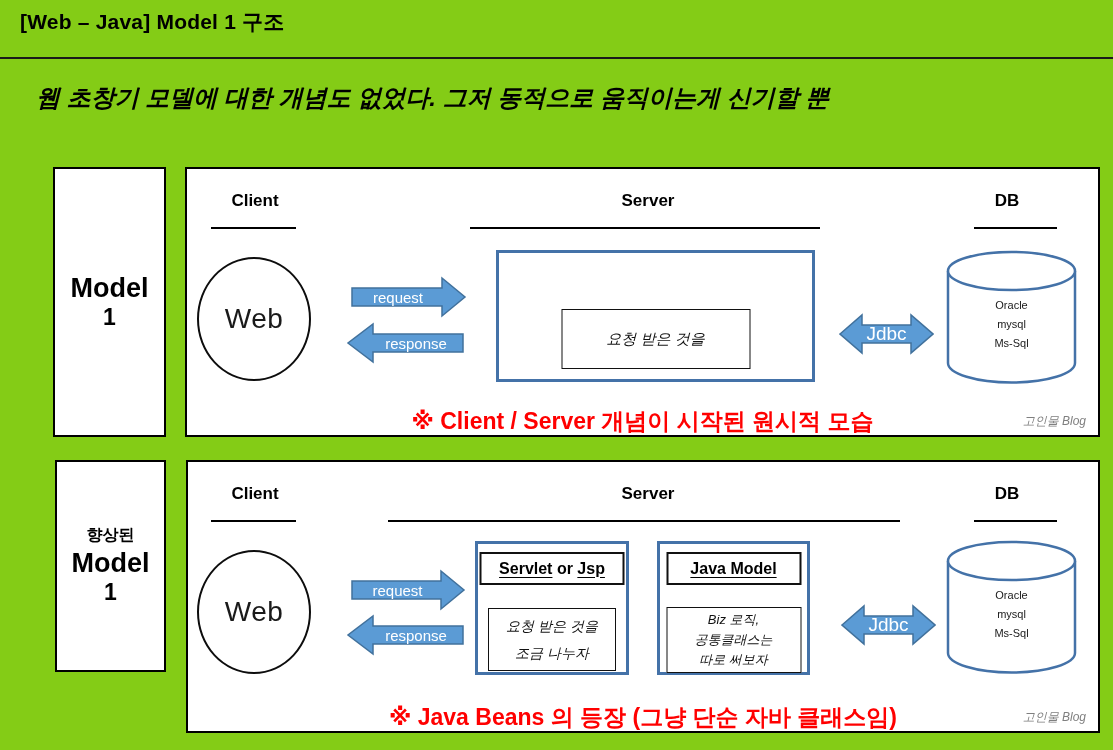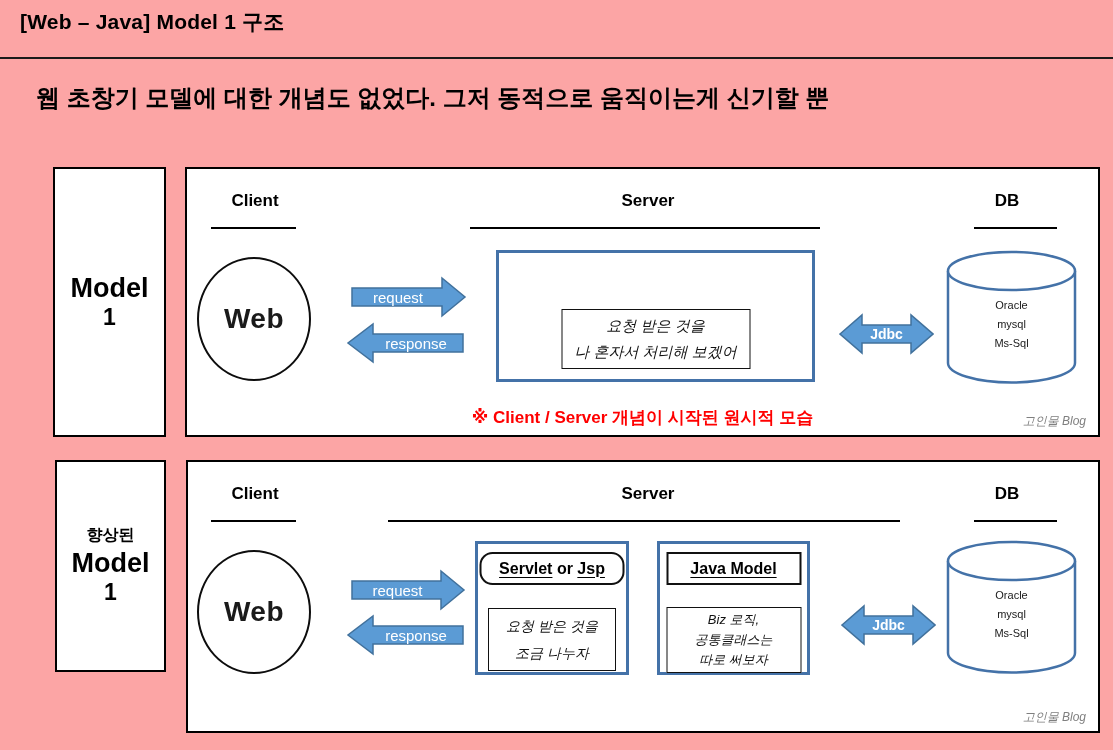--- a/index.html
+++ b/index.html
@@ -3,37 +3,37 @@
 <meta charset="utf-8">
 <style>
   * { margin: 0; padding: 0; box-sizing: border-box; }
   html, body { background: #ffffff; }
   body { font-family: "Liberation Sans", "DejaVu Sans", sans-serif; }
 
   .stage {
     position: relative;
     width: 1113px;
     height: 750px;
-    background: #fca5a5;
+    background: #84cc16;
     overflow: hidden;
   }
 
   
   .title {
     position: absolute; left: 20px; top: 8px;
     font-size: 21px; font-weight: bold; color: #000;
     letter-spacing: 0.2px;
   }
   .title-rule {
     position: absolute; left: 0; top: 57px; width: 1113px;
     border-top: 2px solid #1a1a1a;
   }
   .subtitle {
     position: absolute; left: 36px; top: 82px;
-    font-size: 24px; font-weight: bold; color: #000;
+    font-size: 24px; font-weight: bold; color: #000; font-style: italic;
   }
 
   
   .panel-label {
     position: absolute;
     border: 2.5px solid #000; background: #fff;
     display: flex; flex-direction: column;
     align-items: center; justify-content: center; text-align: right;
   }
   .label-prefix { font-size: 16px; font-weight: 600; color: #000; margin-bottom: 2px; }
@@ -53,34 +53,34 @@
   .col-u {
     position: absolute; top: 58px; height: 0;
     border-top: 2px solid #000;
   }
 
   
   .client-ellipse {
     position: absolute; width: 114px; height: 124px;
     border: 2.5px solid #0d0d0d; border-radius: 50%; background: #fff;
     display: flex; align-items: center; justify-content: center;
-    font-size: 28px; font-weight: 700; color: #1a1a1a; letter-spacing: 0.5px;
+    font-size: 28px; font-weight: 400; color: #1a1a1a; letter-spacing: 0.5px;
   }
 
   
   .arrow { position: absolute; margin-left: 7px; }
   .arrow svg { display: block; }
   .arrow-label {
     position: absolute; inset: 0;
     display: flex; align-items: center; justify-content: center;
     color: #ffffff; font-size: 15px;
   }
   .arrow-label.pad-r { padding-right: 22px; }
   .arrow-label.pad-l { padding-left: 22px; }
-  .arrow-label.jdbc { font-size: 14px; font-weight: bold; }
+  .arrow-label.jdbc { font-size: 19px; }
 
   
   .blue-box {
     position: absolute;
     border: 3px solid #4472a8; background: #fff;
   }
   .srv-title {
     position: absolute; left: 50%; transform: translateX(-50%);
     border: 2px solid #111; background: #fff;
     display: flex; align-items: center; justify-content: center;
@@ -101,21 +101,21 @@
   .cyl svg { position: absolute; left: 0; top: 0; }
   .cyl-text {
     position: absolute; left: 0; right: 0; top: 46px;
     text-align: center; font-size: 11px; line-height: 19px; color: #1a1a1a;
   }
 
   
   .panel-note {
     position: absolute; left: 0; width: 100%;
     text-align: center;
-    color: #ff0000; font-weight: bold; font-size: 17px;
+    color: #ff0000; font-weight: bold; font-size: 23px;
   }
   .credit {
     position: absolute; right: 12px; bottom: 5px;
     font-size: 12px; font-style: italic; color: #7f7f7f;
   }
 </style>
 </head>
 <body>
 
 <div class="stage">
@@ -150,21 +150,20 @@
     <div class="arrow" style="left:152px; top:153px; width:118px; height:42px;">
       <svg width="118" height="42" viewBox="0 0 118 42">
         <polygon points="117,12 27,12 27,2 2,21 27,40 27,30 117,30" fill="#5b9bd5" stroke="#41719c" stroke-width="1.5"></polygon>
       </svg>
       <span class="arrow-label pad-l">response</span>
     </div>
 
     <div class="blue-box" style="left:309px; top:81px; width:319px; height:132px;">
       <div class="srv-note" style="top:56px; width:189px; height:60px; font-size:15px; line-height:26px;">
         <div>요청 받은 것을</div>
-        <div>나 혼자서 처리해 보겠어</div>
       </div>
     </div>
 
     <div class="arrow" style="left:645px; top:143px; width:95px; height:44px;">
       <svg width="95" height="44" viewBox="0 0 95 44">
         <polygon points="1,22 23,3 23,13 72,13 72,3 94,22 72,41 72,31 23,31 23,41" fill="#5b9bd5" stroke="#41719c" stroke-width="1.5"></polygon>
       </svg>
       <span class="arrow-label jdbc">Jdbc</span>
     </div>
 
@@ -209,21 +208,21 @@
     </div>
 
     <div class="arrow" style="left:151px; top:152px; width:118px; height:42px;">
       <svg width="118" height="42" viewBox="0 0 118 42">
         <polygon points="117,12 27,12 27,2 2,21 27,40 27,30 117,30" fill="#5b9bd5" stroke="#41719c" stroke-width="1.5"></polygon>
       </svg>
       <span class="arrow-label pad-l">response</span>
     </div>
 
     <div class="blue-box" style="left:287px; top:79px; width:154px; height:134px;">
-      <div class="srv-title" style="top:8px; width:145px; height:33px; font-size:16px;border-radius:13px;">
+      <div class="srv-title" style="top:8px; width:145px; height:33px; font-size:16px;">
           <span class="u">Servlet</span>
           <span class="nou"> or </span>
           <span class="u">Jsp</span>
         </div>
       <div class="srv-note" style="top:64px; width:128px; height:63px; font-size:14px; line-height:27px;">
         <div>요청 받은 것을</div>
         <div>조금 나누자</div>
       </div>
     </div>
 
@@ -248,16 +247,17 @@
         <path d="M 2,21 L 2,113 A 63.5,19.5 0 0 0 129,113 L 129,21" fill="#ffffff" stroke="#4472a8" stroke-width="2.5"></path>
         <ellipse cx="65.5" cy="21" rx="63.5" ry="19" fill="#ffffff" stroke="#4472a8" stroke-width="2.5"></ellipse>
       </svg>
       <div class="cyl-text">
         <div>Oracle</div>
         <div>mysql</div>
         <div>Ms-Sql</div>
       </div>
     </div>
 
+    <div class="panel-note" style="top:240px;">※ Java Beans 의 등장 (그냥 단순 자바 클래스임)</div>
     <div class="credit">고인물 Blog</div>
   </div>
 
 </div>
 
 </body></html>

